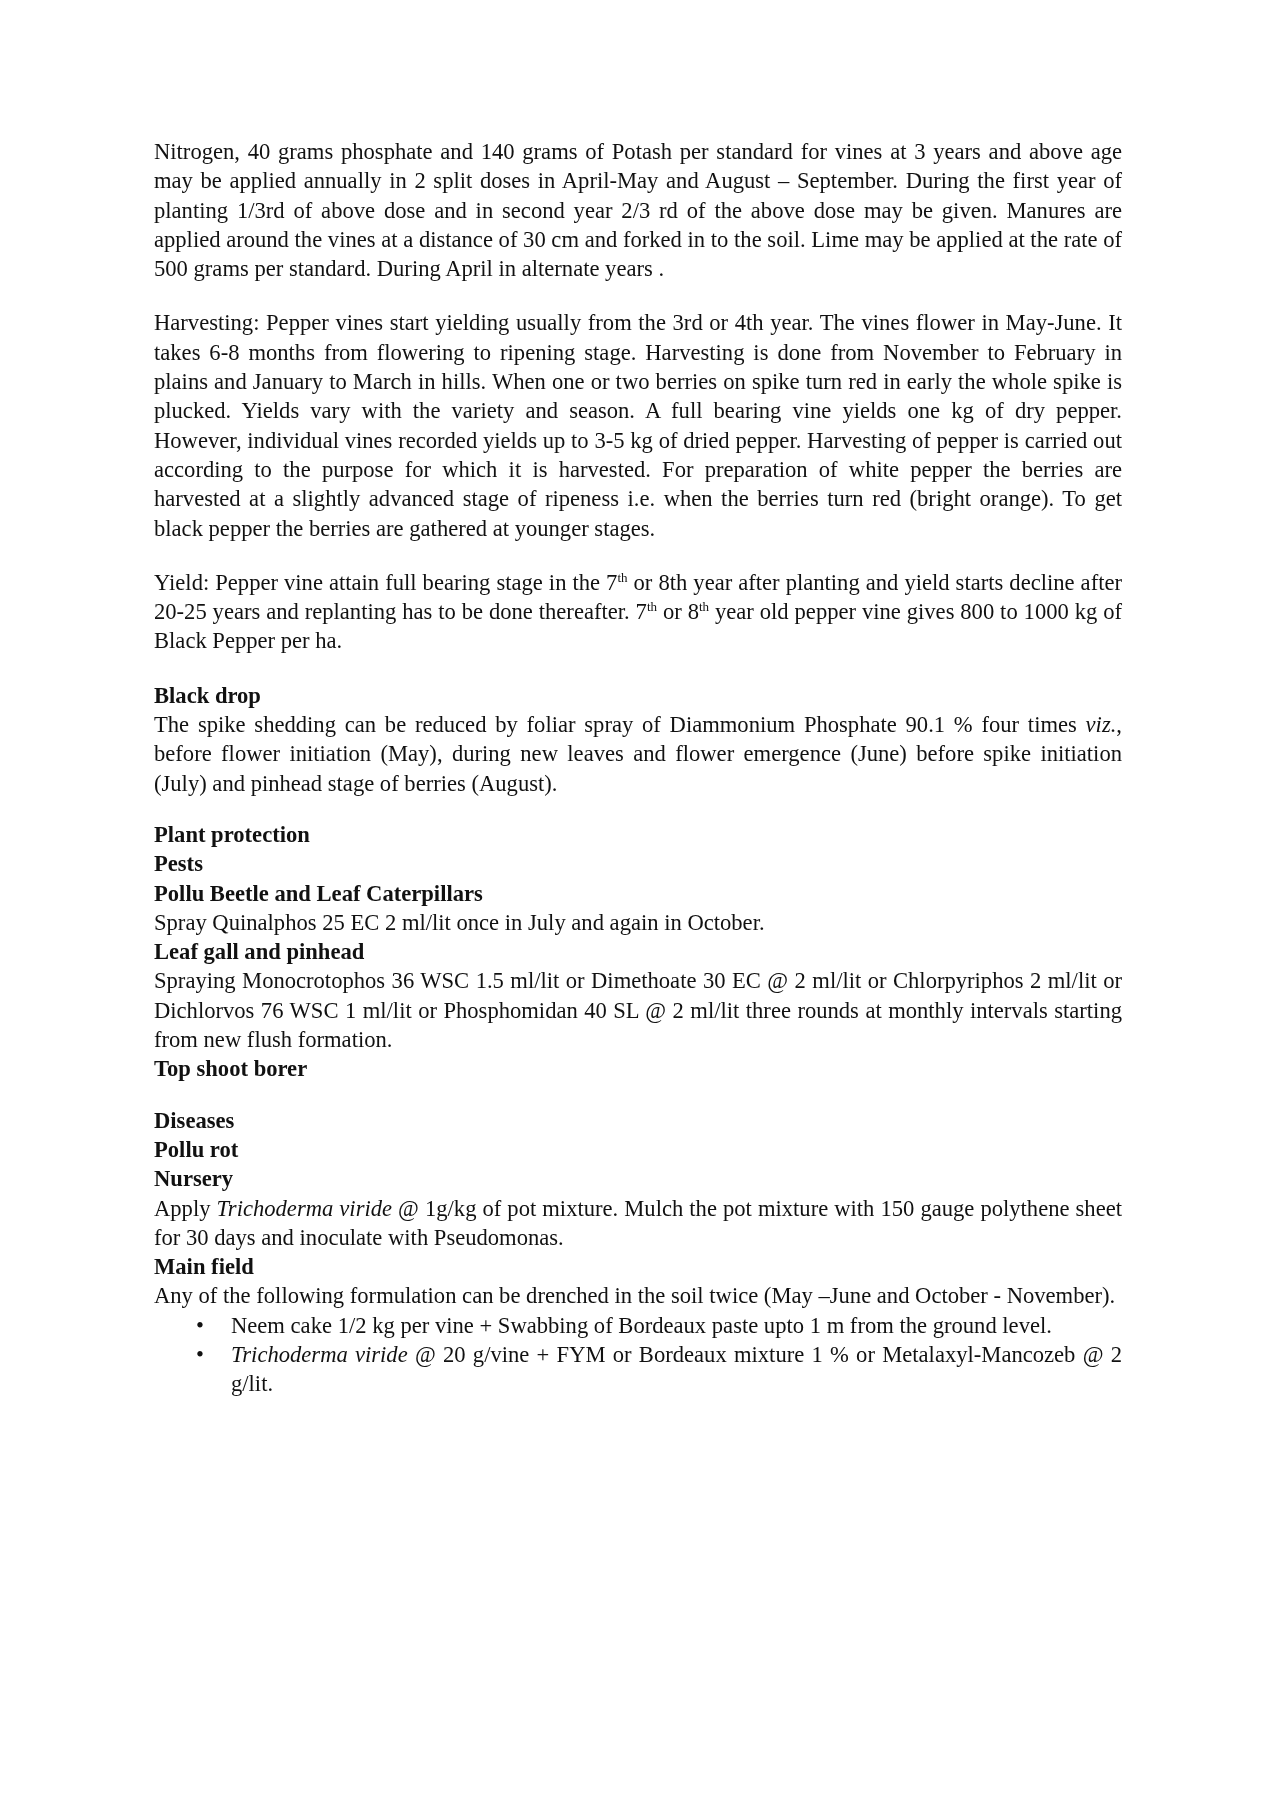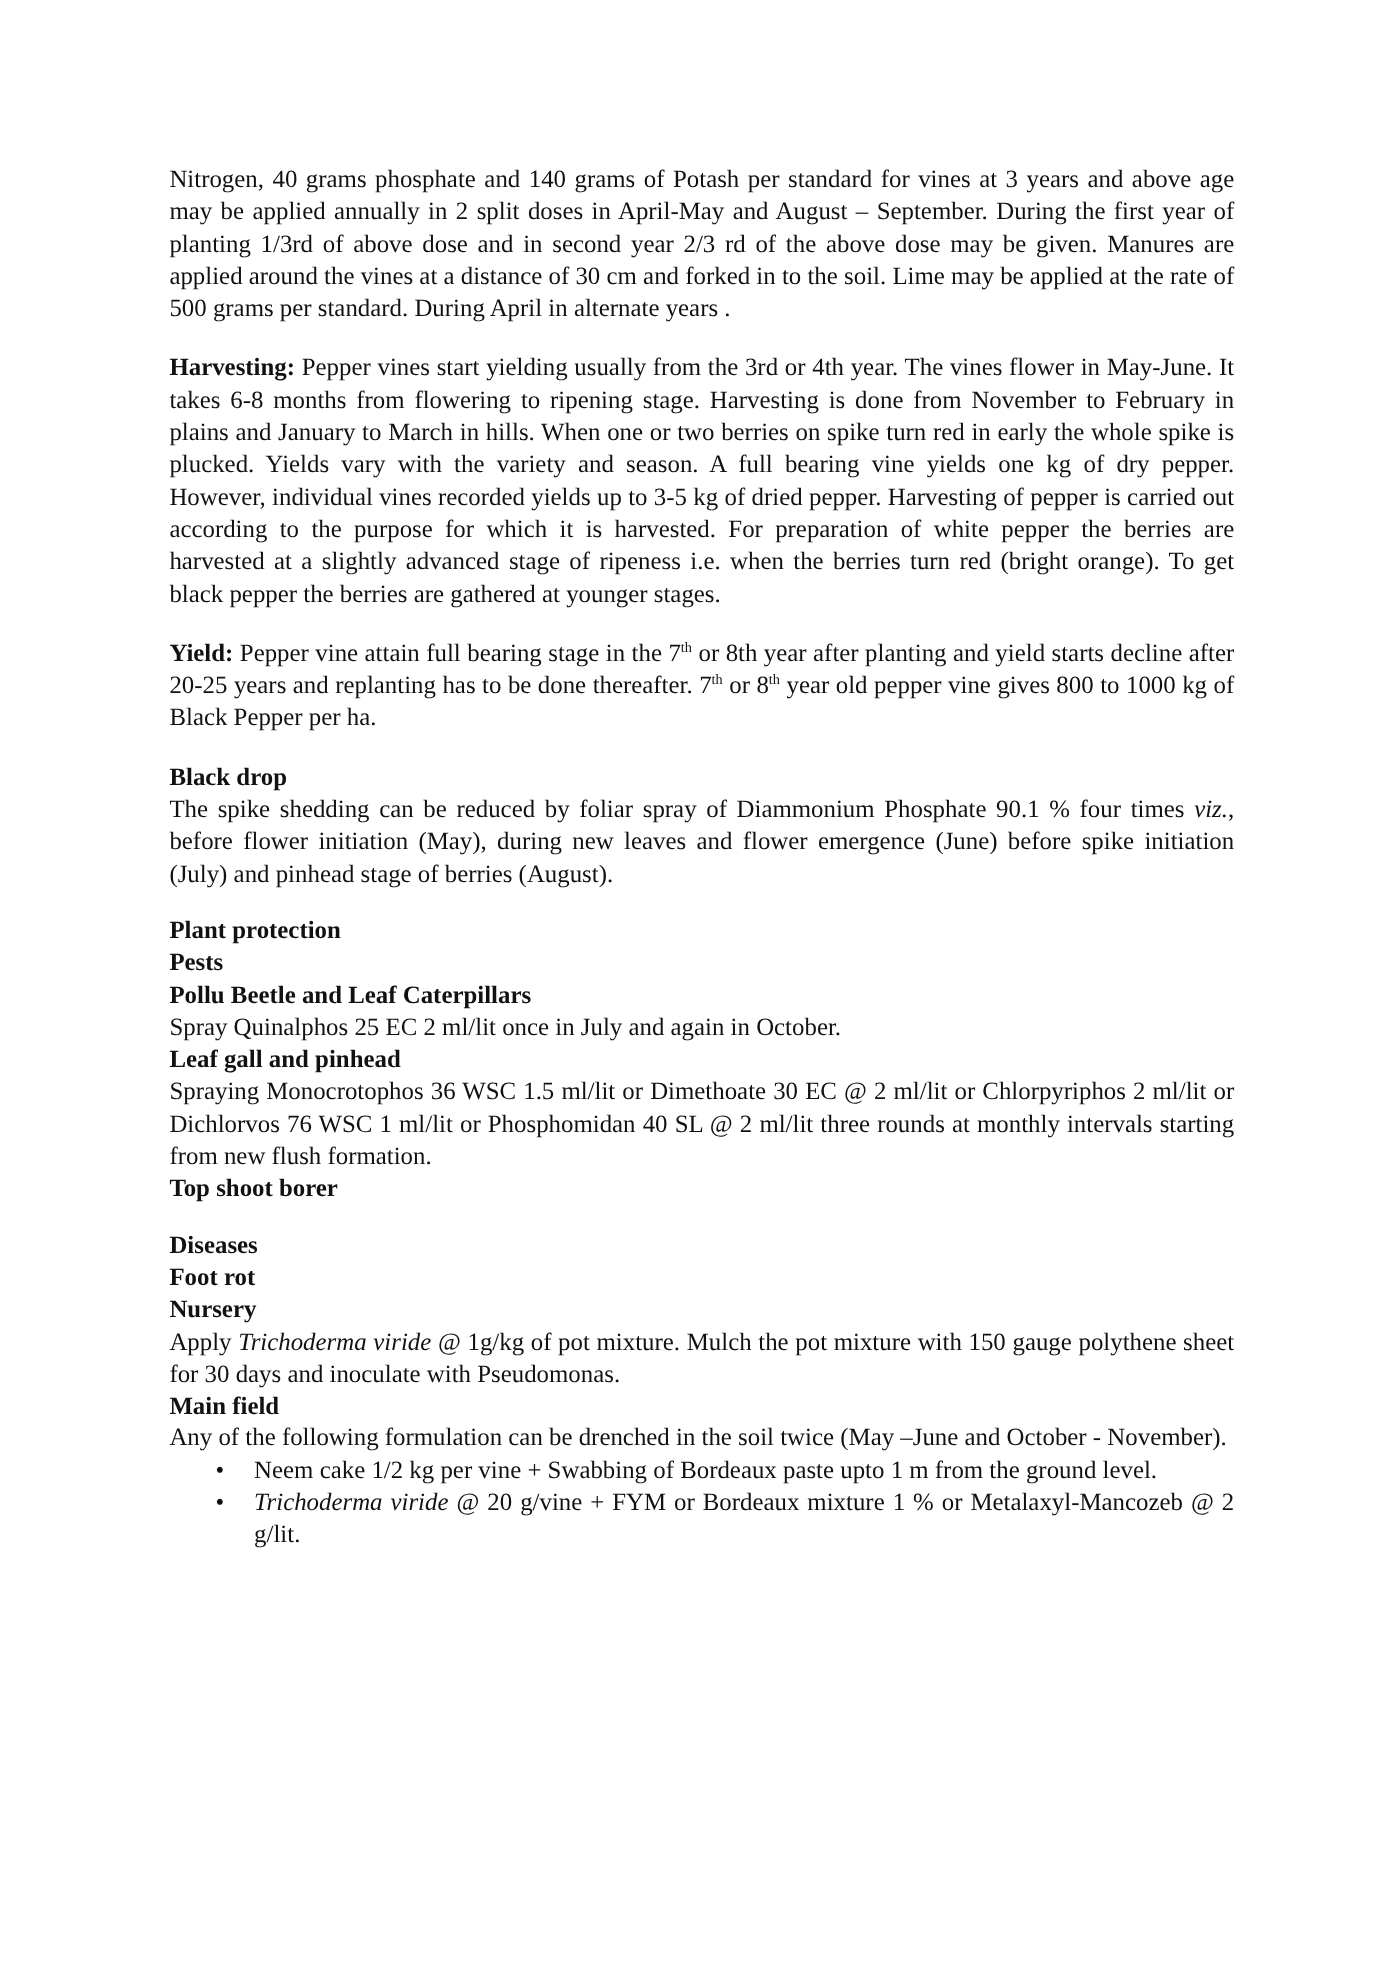--- a/index.html
+++ b/index.html
@@ -11,33 +11,33 @@
       width: 1271px;
       height: 1799px;
       position: relative;
       overflow: hidden;
       font-family: "Liberation Serif", "DejaVu Serif", serif;
       color: #111111;
     }
     .page {
       position: absolute;
       left: 154px;
-      top: 148px;
+      top: 137px;
       width: 968px;
       font-size: 22.6px;
       line-height: 29.3px;
     }
     p {
       margin: 0;
       text-align: justify;
     }
     .gap { height: 25px; }
     .gap-sm { height: 22px; }
     .h { font-weight: bold; display: block; }
-    .lead { font-weight: bold; }
+    .lead { font-weight: normal; }
     sup { font-size: 13px; line-height: 0; vertical-align: 8px; }
     i { }
     ul.bullets {
       list-style: none;
       margin: 0;
       padding: 0;
     }
     ul.bullets li {
       position: relative;
       padding-left: 77px;
@@ -75,21 +75,21 @@
   <span class="h">Pests</span>
   <span class="h">Pollu Beetle and Leaf Caterpillars</span>
   <p>Spray Quinalphos 25 EC 2 ml/lit once in July and again in October.</p>
   <span class="h">Leaf gall and pinhead</span>
   <p>Spraying Monocrotophos 36 WSC 1.5 ml/lit or Dimethoate 30 EC @ 2 ml/lit or Chlorpyriphos 2 ml/lit or Dichlorvos 76 WSC 1 ml/lit or Phosphomidan 40 SL @ 2 ml/lit three rounds at monthly intervals starting from new flush formation.</p>
   <span class="h">Top shoot borer</span>
 
   <div class="gap-sm"></div>
 
   <span class="h">Diseases</span>
-  <span class="h">Foot rot</span>
+  <span class="h">Pollu rot</span>
   <span class="h">Nursery</span>
   <p><span>Apply </span><i>Trichoderma viride</i><span> @ 1g/kg of pot mixture. Mulch the pot mixture with 150 gauge polythene sheet for 30 days and inoculate with Pseudomonas.</span></p>
   <span class="h">Main field</span>
   <p>Any of the following formulation can be drenched in the soil twice (May –June and October - November).</p>
 
   <ul class="bullets">
     <li>
       <span class="bullet">•</span><i></i><span>Neem cake 1/2 kg per vine + Swabbing of Bordeaux paste upto 1 m from the ground level.</span>
     </li>
     <li>

